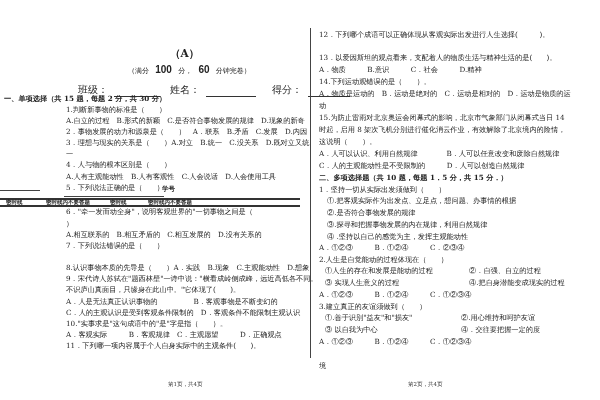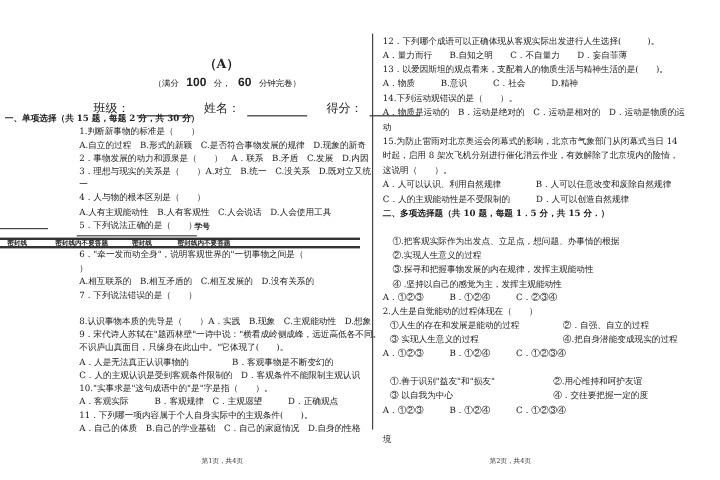--- a/index.html
+++ b/index.html
@@ -59,63 +59,63 @@
   <div class="line" style="left:66px;top:230px">A.相互联系的　B.相互矛盾的　C.相互发展的　D.没有关系的</div>
   <div class="line" style="left:66px;top:241px">7．下列说法错误的是（　　）</div>
   <div class="line" style="left:66px;top:263px">8.认识事物本质的先导是（　　）A．实践　B.现象　C.主观能动性　D.想象</div>
   <div class="line" style="left:66px;top:274px">9．宋代诗人苏轼在"题西林壁"一诗中说："横看成岭侧成峰，远近高低各不同。</div>
   <div class="line" style="left:66px;top:285px">不识庐山真面目，只缘身在此山中。"它体现了(　　)。</div>
   <div class="line" style="left:66px;top:297px">A．人是无法真正认识事物的　　　　　B．客观事物是不断变幻的</div>
   <div class="line" style="left:66px;top:308px">C．人的主观认识是受到客观条件限制的　D．客观条件不能限制主观认识</div>
   <div class="line" style="left:66px;top:319px">10."实事求是"这句成语中的"是"字是指（　　）。</div>
   <div class="line" style="left:66px;top:330px">A．客观实际　　　B．客观规律　C．主观愿望　　　D．正确观点</div>
   <div class="line" style="left:66px;top:341px">11．下列哪一项内容属于个人自身实际中的主观条件(　　)。</div>
-  <div class="line" style="left:66px;top:352px">A．自己的体质　B.自己的学业基础　C．自己的家庭情况　D.自身的性格</div>
 
   <div class="shortline"></div>
   <div class="shortline2"></div>
   <div class="xuehao">学号</div>
   <div class="bar1"></div>
   <div class="bar2"></div>
   <div class="bindtext" style="left:6px">密封线</div>
   <div class="bindtext" style="left:46px">密封线内不要答题</div>
   <div class="bindtext" style="left:110px">密封线</div>
   <div class="bindtext" style="left:148px">密封线内不要答题</div>
 
   <div class="pageno" style="left:168px;top:381px">第1页，共4页</div>
 </div>
 
 <div class="divider"></div>
 
 <div class="page right">
   <div class="line" style="left:16px;top:30px">12．下列哪个成语可以正确体现从客观实际出发进行人生选择(　　　)。</div>
-  <div class="line" style="left:16px;top:41px">A．量力而行　　B.自知之明　　C．不自量力　　D．妄自菲薄</div>
   <div class="line" style="left:16px;top:53px">13．以爱因斯坦的观点看来，支配着人的物质生活与精神生活的是(　　)。</div>
   <div class="line" style="left:16px;top:65px">A．物质　　　B.意识　　　C．社会　　　D.精神</div>
   <div class="line" style="left:16px;top:77px">14.下列运动观错误的是（　　）。</div>
   <div class="line" style="left:16px;top:89px">A．物质是运动的　B．运动是绝对的　C．运动是相对的　D．运动是物质的运</div>
   <div class="line" style="left:16px;top:101px">动</div>
   <div class="line" style="left:16px;top:113px">15.为防止雷雨对北京奥运会闭幕式的影响，北京市气象部门从闭幕式当日 14</div>
   <div class="line" style="left:16px;top:125px">时起，启用 8 架次飞机分别进行催化消云作业，有效解除了北京境内的险情，</div>
   <div class="line" style="left:16px;top:137px">这说明（　　）。</div>
   <div class="line" style="left:16px;top:149px">A．人可以认识、利用自然规律　　　　B．人可以任意改变和废除自然规律</div>
   <div class="line" style="left:16px;top:161px">C．人的主观能动性是不受限制的　　　D．人可以创造自然规律</div>
   <div class="line sec" style="left:16px;top:173px">二、多项选择题（共 10 题，每题 1．5 分，共 15 分．）</div>
 
+  <div class="line" style="left:16px;top:185px">1．坚持一切从实际出发须做到（　　）</div>
   <div class="line" style="left:24px;top:196px">①.把客观实际作为出发点、立足点，想问题、办事情的根据</div>
-  <div class="line" style="left:24px;top:208px">②.实现人生意义的过程</div>
-  <div class="line" style="left:24px;top:220px">③.探寻和把握事物发展的内在规律，发挥主观能动性</div>
+  <div class="line" style="left:24px;top:208px">②.是否符合事物发展的规律</div>
+  <div class="line" style="left:24px;top:220px">③.探寻和把握事物发展的内在规律，利用自然规律</div>
   <div class="line" style="left:24px;top:232px">④ .坚持以自己的感觉为主，发挥主观能动性</div>
   <div class="line" style="left:16px;top:243px">A．①②③　　　B．①②④　　　C．②③④</div>
   <div class="line" style="left:16px;top:255px">2.人生是自觉能动的过程体现在（　　）</div>
   <div class="line" style="left:22px;top:266px">①人生的存在和发展是能动的过程</div>
   <div class="line" style="left:166px;top:266px">②．自强、自立的过程</div>
   <div class="line" style="left:22px;top:278px">③ 实现人生意义的过程</div>
   <div class="line" style="left:166px;top:278px">④.把自身潜能变成现实的过程</div>
   <div class="line" style="left:16px;top:290px">A．①②③　　　B．①②④　　　C．①②③④</div>
+  <div class="line" style="left:16px;top:302px">3.建立真正的友谊须做到（　　）</div>
   <div class="line" style="left:22px;top:313px">①.善于识别"益友"和"损友"</div>
   <div class="line" style="left:158px;top:313px">②.用心维持和呵护友谊</div>
   <div class="line" style="left:22px;top:325px">③ 以自我为中心</div>
   <div class="line" style="left:158px;top:325px">④．交往要把握一定的度</div>
   <div class="line" style="left:16px;top:337px">A．①②③　　　B．①②④　　　C．①②③④</div>
   <div class="line" style="left:16px;top:361px">境</div>
 
   <div class="pageno" style="left:105px;top:381px">第2页，共4页</div>
 </div>
 

